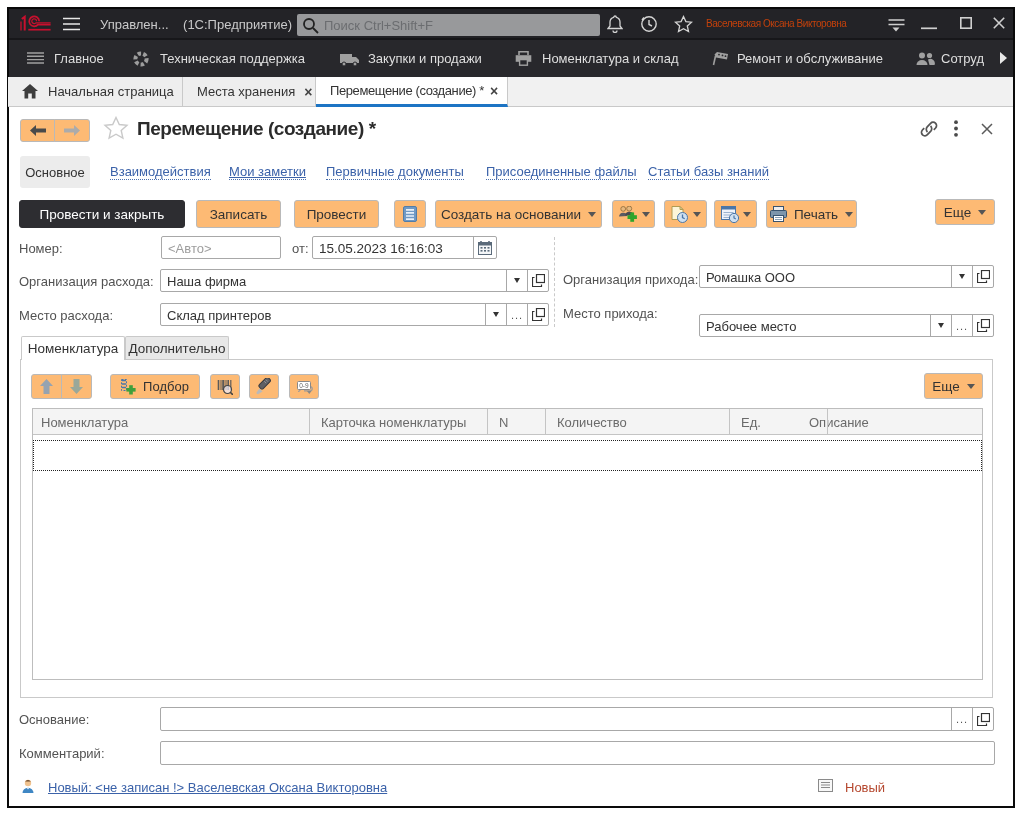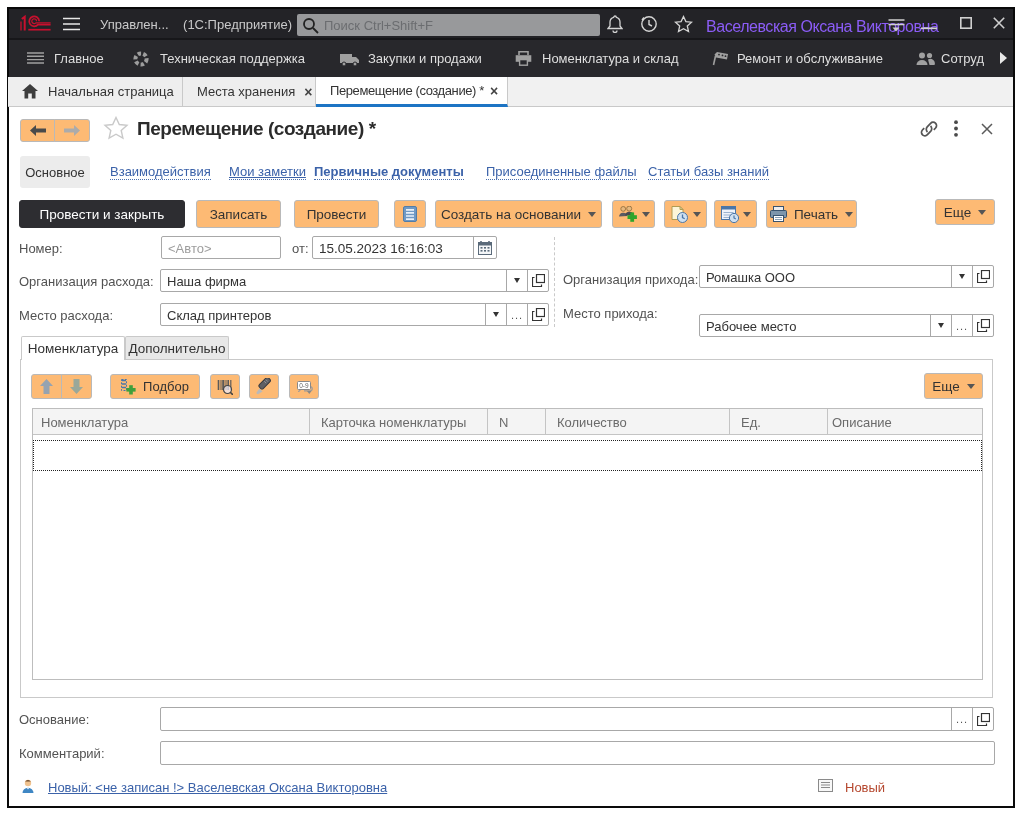--- a/index.html
+++ b/index.html
@@ -112,21 +112,21 @@
       <circle cx="3" cy="14.8" r="1.9"></circle>
     </g>
   </svg>
 <svg class="abs" style="left:981px;top:123px" width="12" height="12" viewBox="0 0 12 12">
     <path d="M1,1 L11,11 M11,1 L1,11" stroke="#5a5a5a" stroke-width="1.5"></path>
   </svg>
 
 <div class="abs" style="left:20px;top:156px;width:70px;height:32px;background:#ececec;border-radius:3px;display:flex;align-items:center;justify-content:center;font-size:13px;color:#333;">Основное</div>
 <div class="abs linkdot" style="left:110px;top:164px;">Взаимодействия</div>
 <div class="abs linkdot" style="left:229px;top:164px;text-decoration:underline;">Мои заметки</div>
-<div class="abs linkdot" style="left:314px;top:164px;font-weight:bold;">Первичные документы</div>
+<div class="abs linkdot" style="left:326px;top:164px;">Первичные документы</div>
 <div class="abs linkdot" style="left:486px;top:164px;">Присоединенные файлы</div>
 <div class="abs linkdot" style="left:648px;top:164px;">Статьи базы знаний</div>
 
 <svg class="abs" style="left:20px;top:14px" width="32" height="18" viewBox="0 0 32 18">
   <g stroke="#c8102e" fill="none">
     <path d="M1,7.5 V16.6" stroke-width="1.3"></path>
     <path d="M1.8,5 L4.7,2.7 V16.6" stroke-width="2"></path>
     <path d="M19.2,7.2 A5,5 0 1 0 18.0,10.6 L30.6,10.6" stroke-width="1.7"></path>
     <path d="M16.6,7.2 A2.4,2.4 0 1 0 15.9,8.9 L30.6,8.9" stroke-width="1.2"></path>
     <path d="M8.3,15.7 H30.6" stroke-width="1.7"></path>
@@ -150,21 +150,21 @@
     <path d="M6,15.5 a2,2 0 0 0 4,0" fill="none" stroke="#d4d4d4" stroke-width="1.3"></path>
   </svg>
 <svg class="abs" style="left:640px;top:15px" width="18" height="18" viewBox="0 0 18 18">
     <circle cx="9" cy="9" r="7.2" fill="none" stroke="#d4d4d4" stroke-width="1.4"></circle>
     <path d="M9,5 v4.5 l3,1.5" fill="none" stroke="#d4d4d4" stroke-width="1.4"></path>
     <path d="M2,5 l2,-2.5" stroke="#d4d4d4" stroke-width="1.4"></path>
   </svg>
 <svg class="abs" style="left:674px;top:15px" width="19" height="18" viewBox="0 0 19 18">
     <path d="M9.5,1.5 l2.4,5.1 5.6,.6 -4.2,3.8 1.2,5.5 -5,-2.8 -5,2.8 1.2,-5.5 -4.2,-3.8 5.6,-.6 z" fill="none" stroke="#d4d4d4" stroke-width="1.3"></path>
   </svg>
-<div class="abs" style="left:706px;top:18px;color:#8b5cf6;font-size:16px;letter-spacing:-0.45px">Васелевская Оксана Викторовна</div>
+<div class="abs" style="left:706px;top:18px;color:#c2410c;font-size:10px;letter-spacing:-0.45px">Васелевская Оксана Викторовна</div>
 <svg class="abs" style="left:888px;top:19px" width="17" height="13" viewBox="0 0 17 13">
     <g stroke="#cfcfcf" stroke-width="1.5">
       <path d="M0.5,1h16M0.5,5.5h16"></path>
     </g>
     <path d="M4.5,8.5 h7 l-3.5,4 z" fill="#cfcfcf"></path>
   </svg>
 <svg class="abs" style="left:921px;top:16px" width="16" height="14" viewBox="0 0 16 14">
     <path d="M0,12.3 h16" stroke="#cfcfcf" stroke-width="1.7"></path>
   </svg>
 <svg class="abs" style="left:960px;top:17px" width="12" height="12" viewBox="0 0 12 12">
@@ -371,21 +371,21 @@
   </div>
 <div class="btn" style="left:924px;top:373px;width:59px;height:26px;font-size:13.5px;">Еще<span class="caret" style="margin-left:7px;border-top-color:#555;"></span></div>
 
 <div class="abs" style="left:32px;top:408px;width:951px;height:272px;border:1px solid #bdbdbd;background:#fff;"></div>
 <div class="abs" style="left:33px;top:409px;width:949px;height:26px;background:#f4f4f4;border-bottom:1px solid #c4c4c4;"></div>
 <div class="abs" style="left:41px;top:415px;font-size:13px;color:#6a6a6a;">Номенклатура</div>
 <div class="abs" style="left:321px;top:415px;font-size:13px;color:#6a6a6a;">Карточка номенклатуры</div>
 <div class="abs" style="left:499px;top:415px;font-size:13px;color:#6a6a6a;">N</div>
 <div class="abs" style="left:557px;top:415px;font-size:13px;color:#6a6a6a;">Количество</div>
 <div class="abs" style="left:741px;top:415px;font-size:13px;color:#6a6a6a;">Ед.</div>
-<div class="abs" style="left:832px;top:415px;font-size:13px;color:#6a6a6a;">Описание</div>
+<div class="abs" style="left:809px;top:415px;font-size:13px;color:#6a6a6a;">Описание</div>
 <div class="abs" style="left:309px;top:409px;width:1px;height:26px;background:#c4c4c4;"></div>
 <div class="abs" style="left:487px;top:409px;width:1px;height:26px;background:#c4c4c4;"></div>
 <div class="abs" style="left:545px;top:409px;width:1px;height:26px;background:#c4c4c4;"></div>
 <div class="abs" style="left:729px;top:409px;width:1px;height:26px;background:#c4c4c4;"></div>
 <div class="abs" style="left:827px;top:409px;width:1px;height:26px;background:#c4c4c4;"></div>
 <div class="abs" style="left:33px;top:440px;width:949px;height:31px;border:1px dotted #222;"></div>
 
 <div class="lbl" style="left:19px;top:712px;">Основание:</div>
 <div class="field" style="left:160px;top:707px;width:834px;height:24px;">
     <div class="fcell" style="position:absolute;right:21px;top:0;width:21px;height:22px;border-left:1px solid #a8a8a8;">

